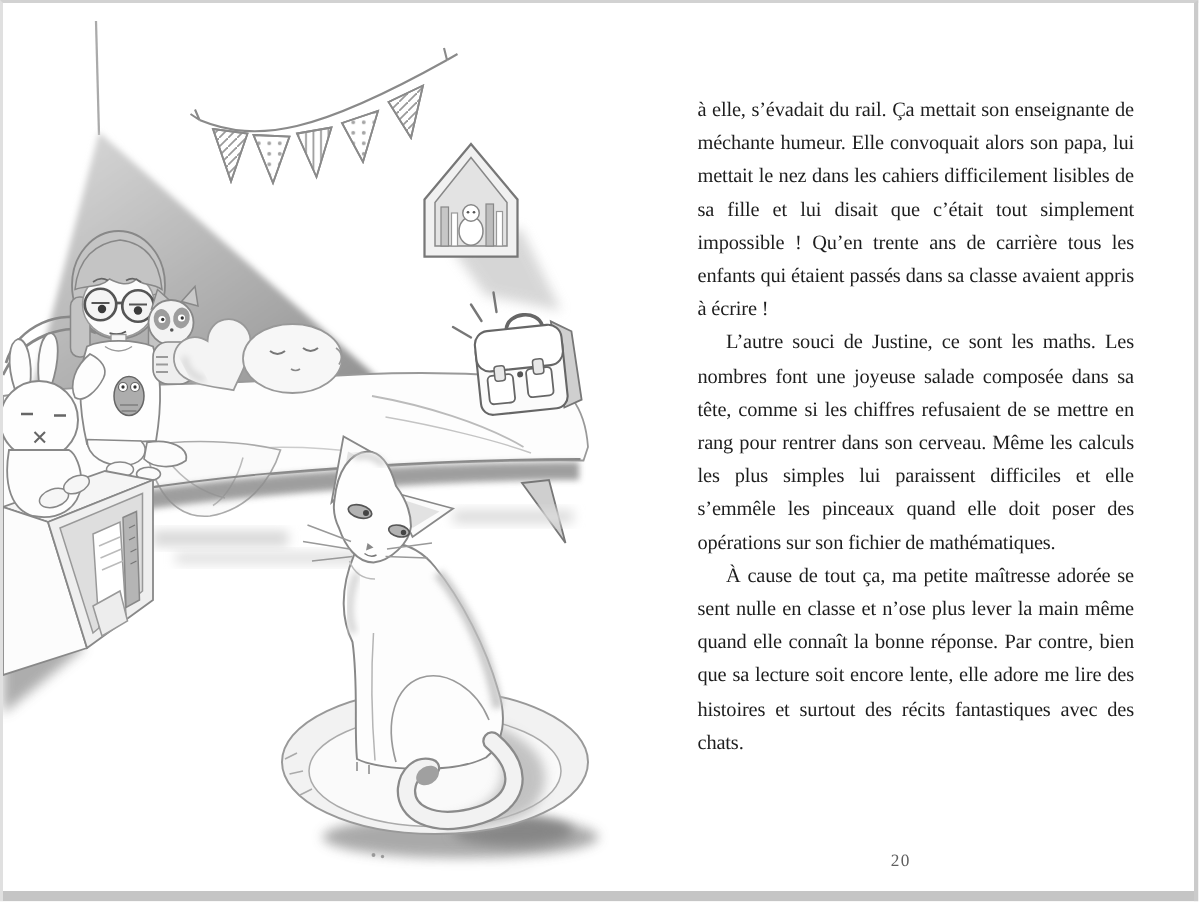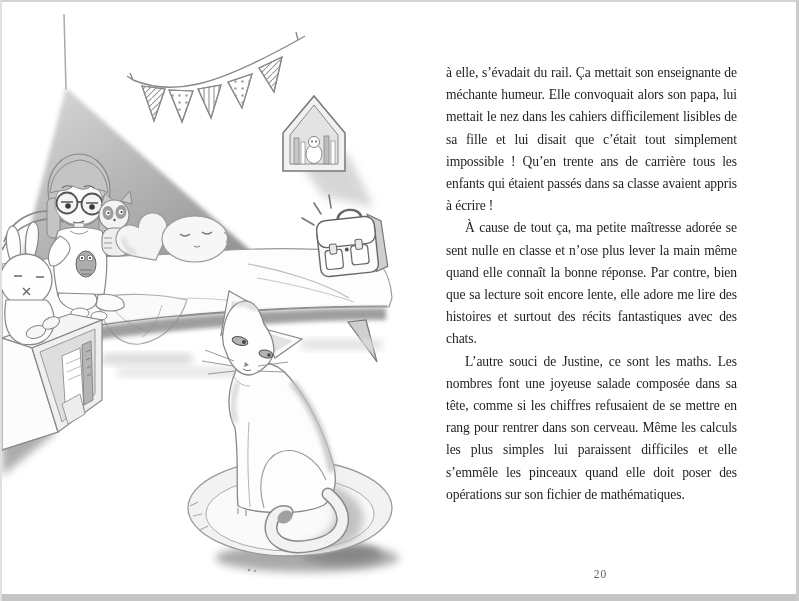--- a/index.html
+++ b/index.html
@@ -2,21 +2,21 @@
 <html lang="fr"><head>
 <meta charset="utf-8">
 <style>
   html,body{margin:0;padding:0;background:#fff;}
   .screen{position:relative;width:799px;height:601px;background:#ffffff;overflow:hidden;
           border-top:2px solid #d2d2d2;border-left:2px solid #e0e0e0;border-right:3px solid #cbcbcb;
           box-sizing:border-box;font-family:"Liberation Serif",serif;}
   .bottom-bar{position:absolute;left:0;right:0;bottom:0;height:7px;background:#c5c5c5;}
   .left-page{position:absolute;left:0;top:0;width:440px;height:594px;}
   .left-page svg{display:block;width:440px;height:594px;}
-  .right-page{position:absolute;left:444px;top:60px;width:291px;}
+  .right-page{position:absolute;left:463px;top:60px;width:291px;}
   .right-page p{margin:0;font-size:13.6px;line-height:22.2px;text-align:justify;
                 color:#1e1e1e;letter-spacing:-0.1px;}
   .right-page p.indent{text-indent:19px;}
   .page-number{position:absolute;left:453px;top:566px;width:291px;text-align:center;
                font-size:11.5px;color:#5f5f5f;letter-spacing:1px;}
 </style>
 </head>
 <body>
 
 <div class="screen">
@@ -242,20 +242,20 @@
         <path d="M243,360 l4,3 -5,2 z" fill="#888"></path>
         <path d="M241,367 q4,3 8,1" stroke="#777" stroke-width="1" fill="none"></path>
         <path d="M232,359 L203,348 M231,364 L200,359 M233,369 L206,372 M256,364 L286,360 M255,369 L283,370" stroke="#999" stroke-width="1"></path>
         <path d="M231,372 C234,380 240,384 248,384" stroke="#bbb" stroke-width="1" fill="none"></path>
       </g>
     </svg>
   </div>
 
   <div class="right-page">
     <p>à elle, s’évadait du rail. Ça mettait son enseignante de méchante humeur. Elle convoquait alors son papa, lui mettait le nez dans les cahiers difficilement lisibles de sa fille et lui disait que c’était tout simplement impossible ! Qu’en trente ans de carrière tous les enfants qui étaient passés dans sa classe avaient appris à écrire !</p>
+    <p class="indent">L’autre souci de Justine, ce sont les maths. Les nombres font une joyeuse salade composée dans sa tête, comme si les chiffres refusaient de se mettre en rang pour rentrer dans son cerveau. Même les calculs les plus simples lui paraissent difficiles et elle s’emmêle les pinceaux quand elle doit poser des opérations sur son fichier de mathématiques.</p>
     <p class="indent">À cause de tout ça, ma petite maîtresse adorée se sent nulle en classe et n’ose plus lever la main même quand elle connaît la bonne réponse. Par contre, bien que sa lecture soit encore lente, elle adore me lire des histoires et surtout des récits fantastiques avec des chats.</p>
-    <p class="indent">L’autre souci de Justine, ce sont les maths. Les nombres font une joyeuse salade composée dans sa tête, comme si les chiffres refusaient de se mettre en rang pour rentrer dans son cerveau. Même les calculs les plus simples lui paraissent difficiles et elle s’emmêle les pinceaux quand elle doit poser des opérations sur son fichier de mathématiques.</p>
   </div>
 
   <div class="page-number">20</div>
 
   <div class="bottom-bar"></div>
 </div>
 
 </body></html>

